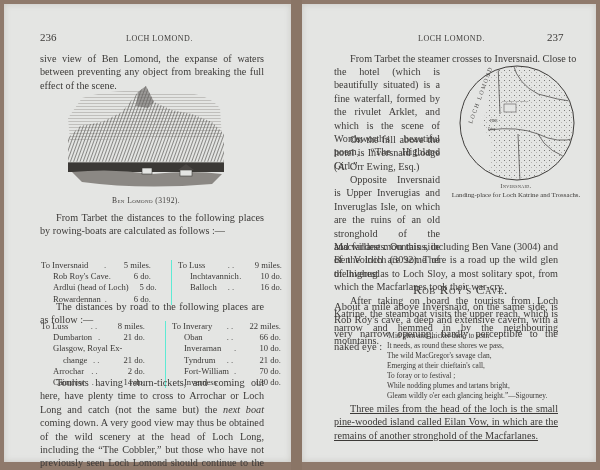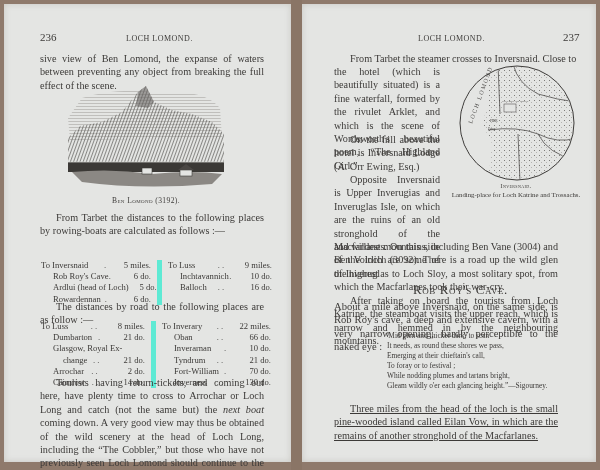--- a/index.html
+++ b/index.html
@@ -20,21 +20,21 @@
   .gutter { position:absolute; left:291px; top:0; width:11px; height:470px; background:#8a7566; }
 
   .running-head { position:absolute; top:34px; font-size:8px; letter-spacing:0.5px; }
   .folio { position:absolute; top:31px; font-size:11px; }
   .txt { position:absolute; font-size:10.2px; line-height:13.4px; text-align:justify; }
   .indent { text-indent:16px; }
   .caption-sc { font-variant:small-caps; font-size:7.5px; letter-spacing:0.4px; text-align:center; position:absolute; }
 
   .tbl { position:absolute; font-size:8.6px; line-height:11.2px; display:flex; }
   .tbl .col { display:flex; flex-direction:column; }
-  .tbl .col.l { padding-right:6px; border-right:5px solid #5eead4; }
+  .tbl .col.l { padding-right:20px; border-right:1px solid #5eead4; }
   .tbl .col.r { padding-left:6px; }
   .row { display:flex; justify-content:space-between; white-space:nowrap; }
   .row .p { flex:1; }
   .row .p.sub { padding-left:12px; }
   .row .d { width:12px; text-align:center; }
   .row .v { text-align:right; min-width:40px; }
 
   .illus { position:absolute; left:62px; top:78px; width:168px; height:112px; }
   .map { position:absolute; left:458px; top:64px; width:118px; height:118px; }
 
@@ -181,21 +181,21 @@
         <span class="d" style="width:22px;">. .</span>
         <span class="v">130 do.</span>
       </div>
   </div>
 </div>
 
 <div class="txt indent" style="left:40px; top:376px; width:224px;"><span>Tourists having return-tickets, and coming out here, have plenty time to cross to Arrochar or Loch Long and catch (not the same but) the </span><i>next boat</i><span> coming down.  A very good view may thus be obtained of the wild scenery at the head of Loch Long, including the “The Cobbler,” but those who have not previously seen Loch Lomond should continue to the top.</span></div>
 
 <div class="page right"></div>
 <div class="running-head" style="left:418px;">LOCH LOMOND.</div>
-<div class="folio" style="left:563px;">237</div>
+<div class="folio" style="left:547px;">237</div>
 
 <div class="txt indent" style="left:334px; top:52px; width:224px; text-align:left; white-space:nowrap;">From Tarbet the steamer crosses to Inversnaid.  Close to</div>
 <div class="txt" style="left:334px; top:65px; width:106px;">the hotel (which is beautifully situated) is a fine waterfall, formed by the rivulet Arklet, and which is the scene of Wordsworth's beautiful poem, “The Highland Girl.”</div>
 <div class="txt indent" style="left:334px; top:133px; width:106px;">On the hill above the hotel is Inversnaid Lodge (A. Orr Ewing, Esq.)</div>
 <div class="txt indent" style="left:334px; top:173px; width:106px;">Opposite Inversnaid is Upper Inverugias and Inveruglas Isle, on which are the ruins of an old stronghold of the Macfarlanes.  On this side of the loch are some of the highest</div>
 <div class="txt" style="left:334px; top:240px; width:224px;">and wildest mountains, including Ben Vane (3004) and Ben Voirlich (3092).  There is a road up the wild glen of Inveruglas to Loch Sloy, a most solitary spot, from which the Macfarlanes took their war-cry.</div>
 <div class="txt indent" style="left:334px; top:294px; width:224px;">After taking on board the tourists from Loch Katrine, the steamboat visits the upper reach, which is narrow and hemmed in by the neighbouring mountains.</div>
 
 <svg class="map" viewBox="0 0 118 118">
   <defs>
@@ -222,19 +222,20 @@
 <div class="caption-sc" style="left:446px; top:183px; width:140px; font-size:6px;">Inversnaid.</div>
 <div style="position:absolute; left:446px; top:191px; width:140px; text-align:center; font-size:6.8px; line-height:8.4px;">Landing-place for Loch Katrine and Trossachs.</div>
 
 <div class="heading-sc" style="left:413px; top:282px;">Rob Roy's Cave.</div>
 
 <div class="txt" style="left:334px; top:300px; width:224px; font-size:10.6px;">About a mile above Inversnaid, on the same side, is Rob Roy's cave, a deep and extensive cavern, with a very narrow opening, hardly perceptible to the naked eye :</div>
 
 <div class="poem">
   <div style="padding-left:3px;">'Mid glen and thicket dark, to scan</div>
   <div style="padding-left:3px;">It needs, as round these shores we pass,</div>
+  <div style="padding-left:3px;">The wild MacGregor's savage clan,</div>
   <div style="padding-left:3px;">Emerging at their chieftain's call,</div>
   <div style="padding-left:3px;">To foray or to festival ;</div>
   <div style="padding-left:3px;">While nodding plumes and tartans bright,</div>
   <div style="padding-left:3px;">Gleam wildly o'er each glancing height.”—Sigourney.</div>
 </div>
 
 <div class="txt indent" style="left:334px; top:402px; width:224px;text-decoration:underline;">Three miles from the head of the loch is the small pine-wooded island called Eilan Vow, in which are the remains of another stronghold of the Macfarlanes.</div>
 
 </body></html>

